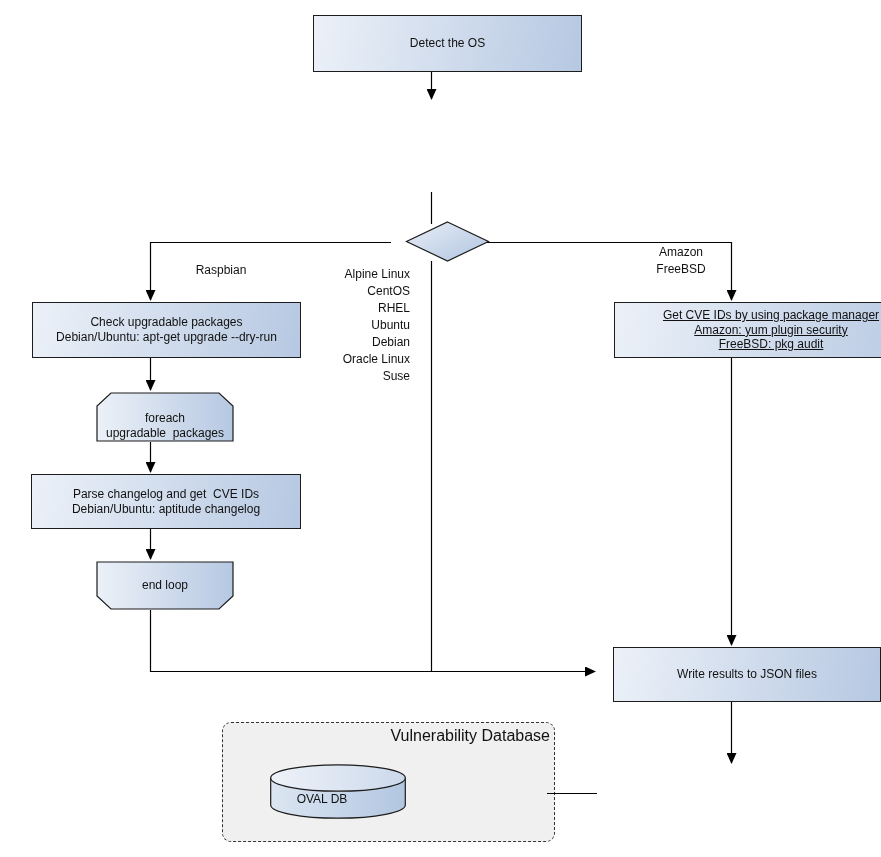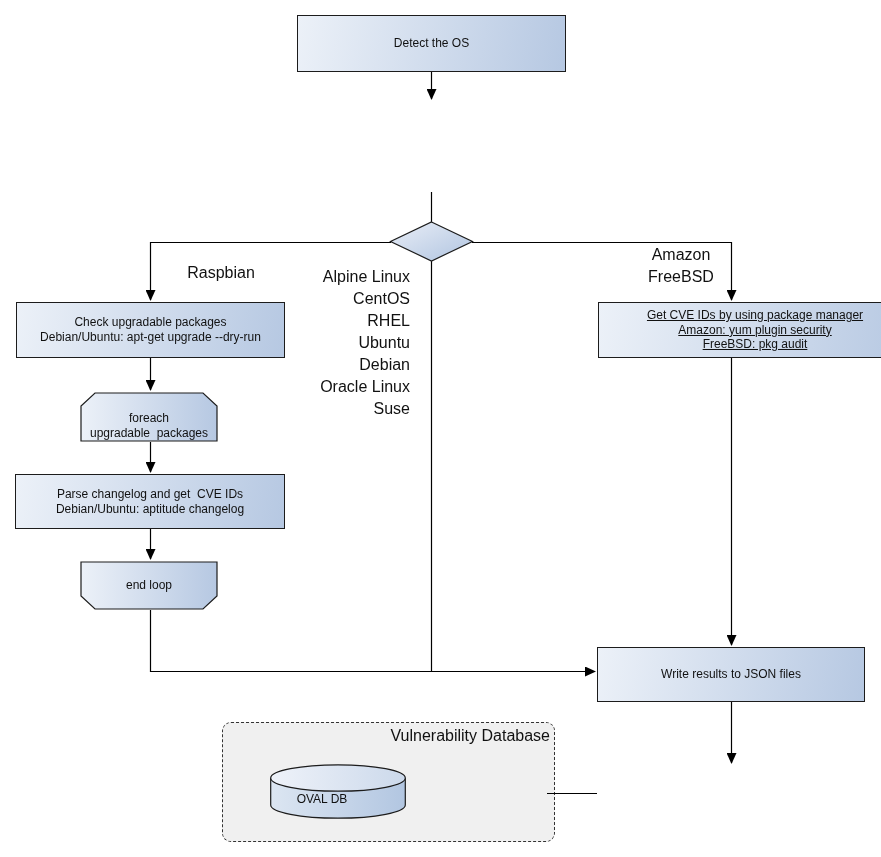--- a/index.html
+++ b/index.html
@@ -15,31 +15,32 @@
     position:relative;width:881px;height:857px;background:#ffffff;
     font-family:"Liberation Sans", sans-serif;color:var(--text-color);
     overflow:hidden;
   }
   svg.connectors{position:absolute;left:0;top:0;z-index:1;}
   .node{
     position:absolute;box-sizing:border-box;z-index:2;
     display:flex;align-items:center;justify-content:center;
     text-align:center;font-size:12px;line-height:14.6px;
     white-space:pre-wrap;
+    margin-left:16px;
   }
   .rect{
     border:1px solid var(--node-border);
     background:linear-gradient(100deg,var(--node-fill-light) 0%,var(--node-fill-dark) 100%);
   }
   .shape-node{background:none;border:none;}
   .shape-node > svg{position:absolute;left:0;top:0;}
   .shape-node .txt{position:relative;z-index:1;}
   .right-block{text-align:right;line-height:15.3px;}
   .lbl{
-    position:absolute;z-index:2;font-size:16px;line-height:22px;
+    position:absolute;z-index:2;font-size:12px;line-height:17px;
     white-space:pre-wrap;
   }
   .lbl.center{text-align:center;}
   .lbl.right{text-align:right;}
   .db-container{
     position:absolute;z-index:0;box-sizing:border-box;
     background:var(--container-fill);
     border:1.5px dashed #333333;border-radius:9px;
   }
   .db-title{

